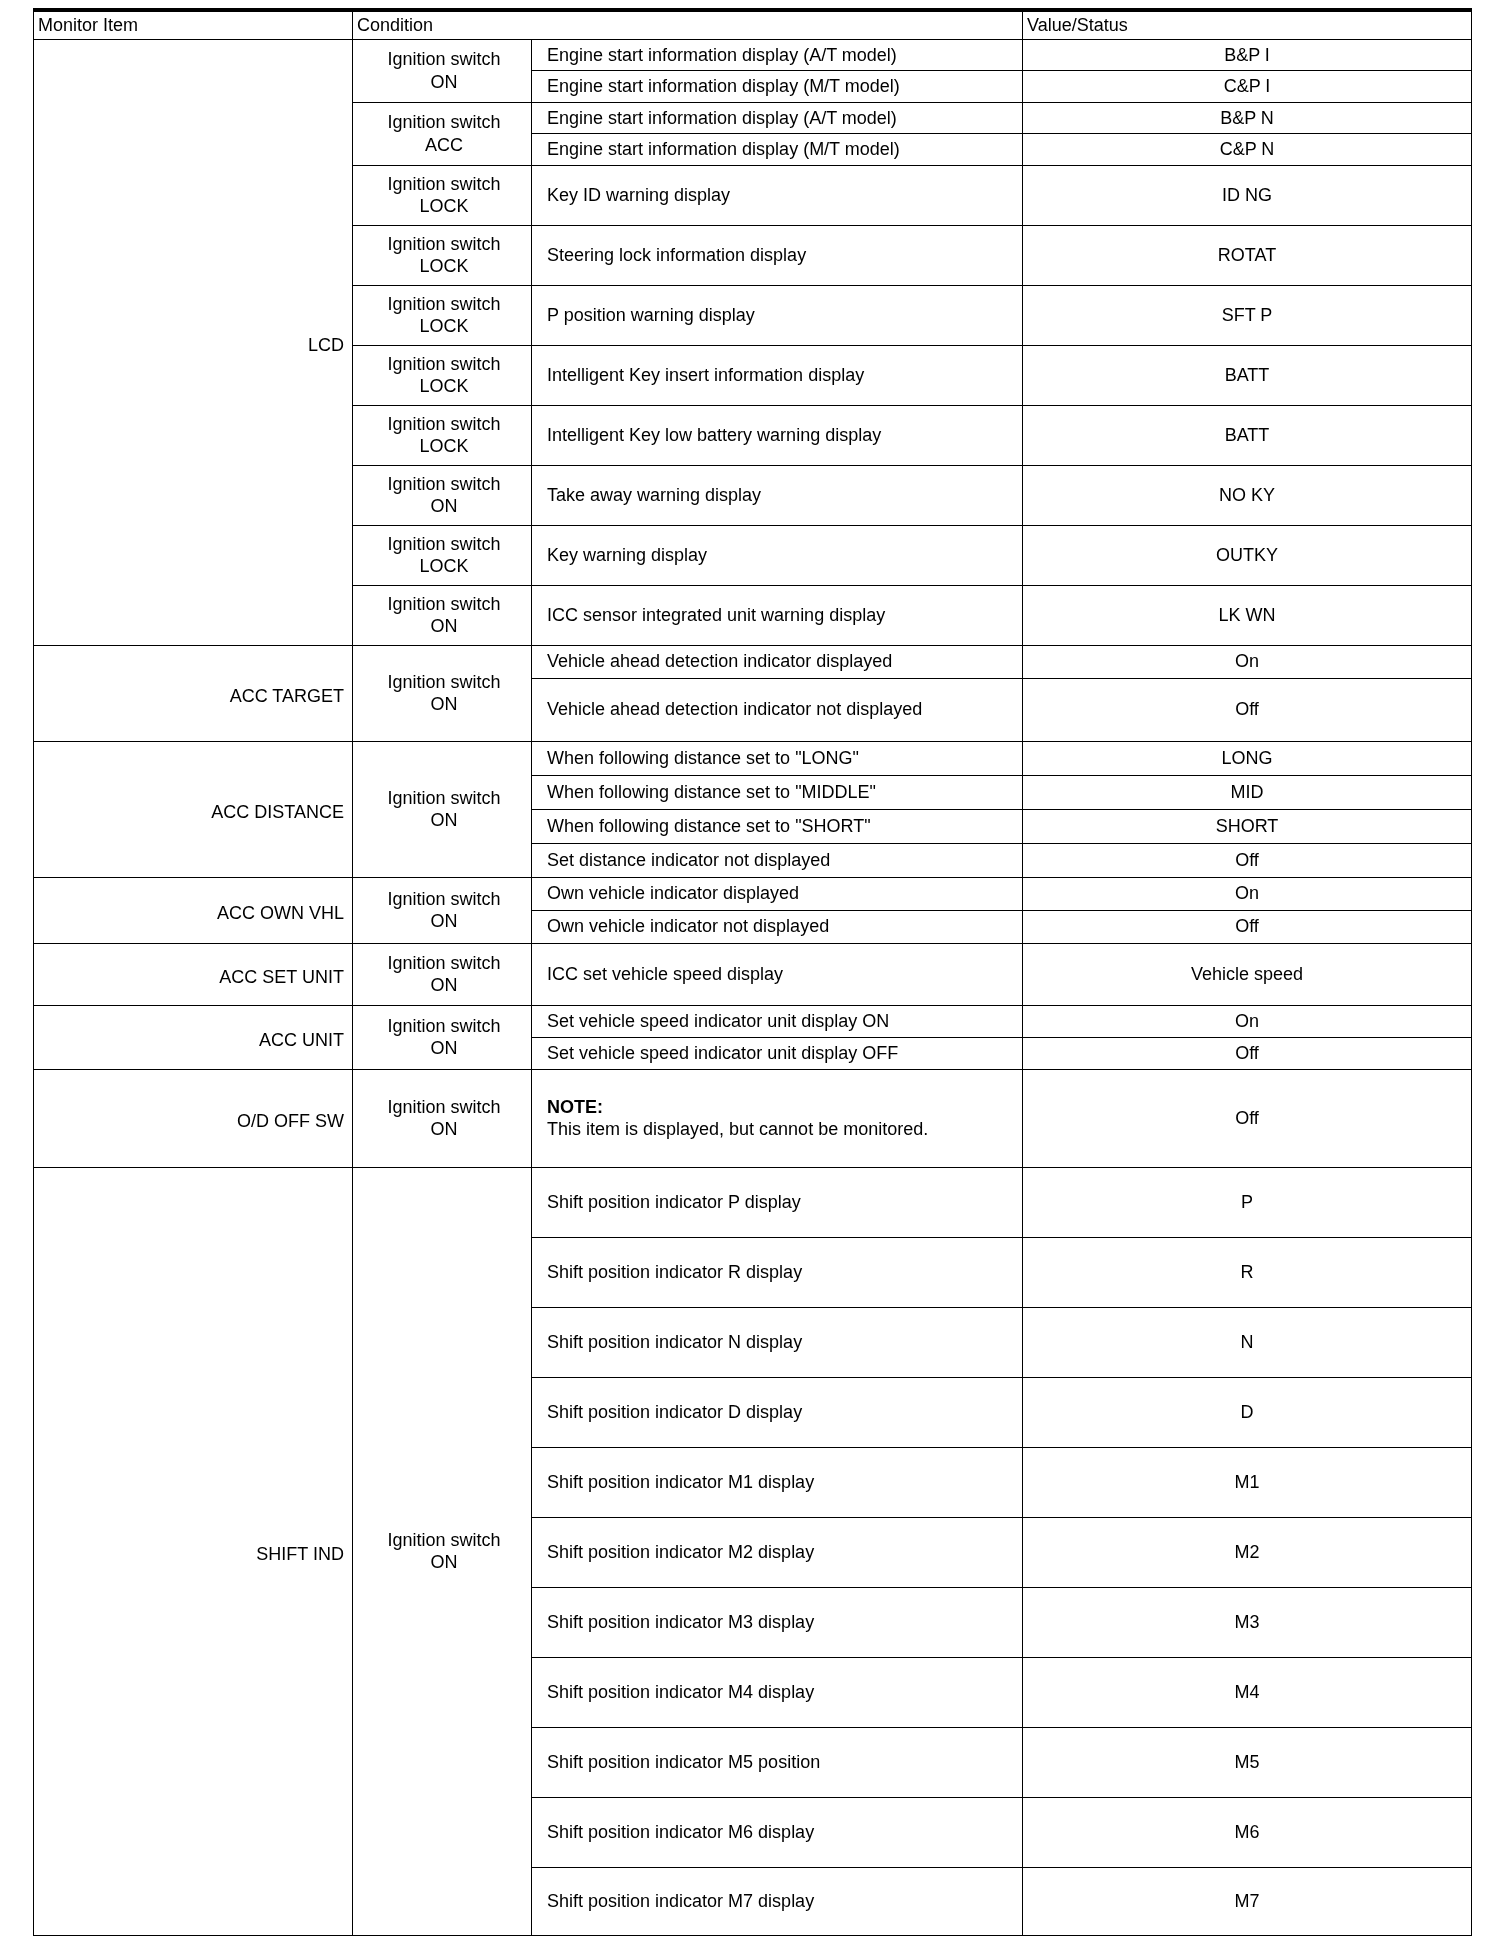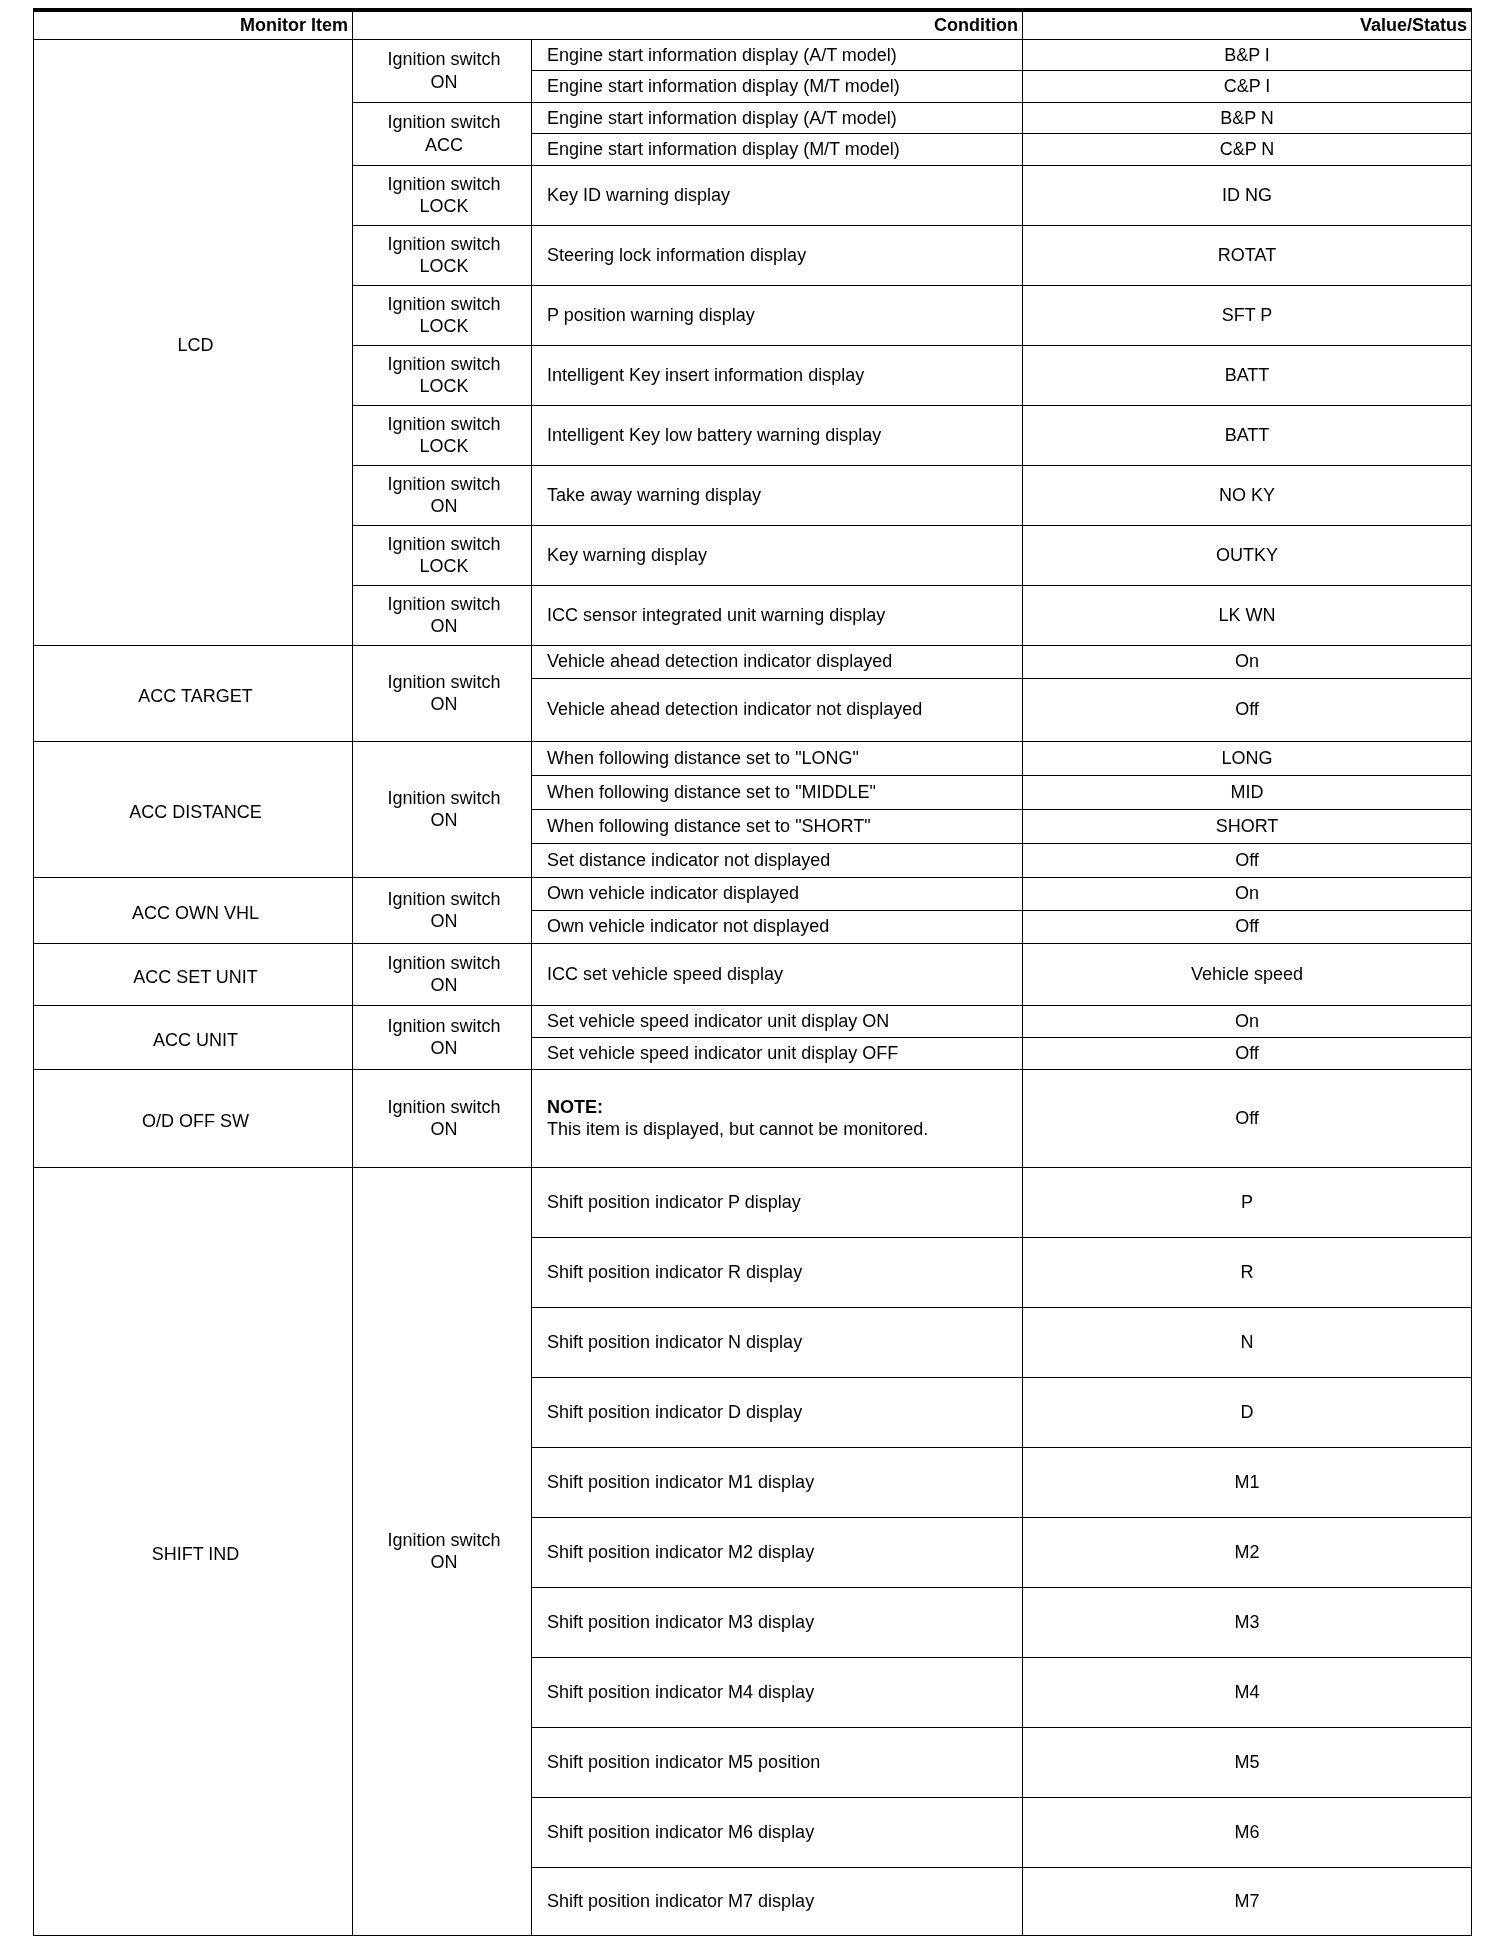--- a/index.html
+++ b/index.html
@@ -21,25 +21,24 @@
   th, td {
     border: 1px solid #000;
     font-size: 18px;
     font-weight: normal;
     vertical-align: middle;
     line-height: 1.25;
     overflow: hidden;
   }
   thead th {
     height: 27px;
-    text-align: right;
+    text-align: left;
     padding: 2px 4px;
-    font-weight: bold;
-  }
-  td.monitor { padding: 10px 8px 4px 13px; text-align: center; }
+  }
+  td.monitor { padding: 10px 8px 4px 13px; text-align: right; }
   td.sw      { padding: 4px 6px 4px 10px; text-align: center; }
   td.cond    { padding: 4px 10px 4px 15px; text-align: left; }
   td.val     { padding: 2px 24px; text-align: center; }
   td.cond .note-label { font-weight: bold; }
 
   tr.h27 { height: 27px; }
   tr.h29 { height: 29px; }
   tr.h32 { height: 32px; }
   tr.h33 { height: 33px; }
   tr.h34 { height: 34px; }

